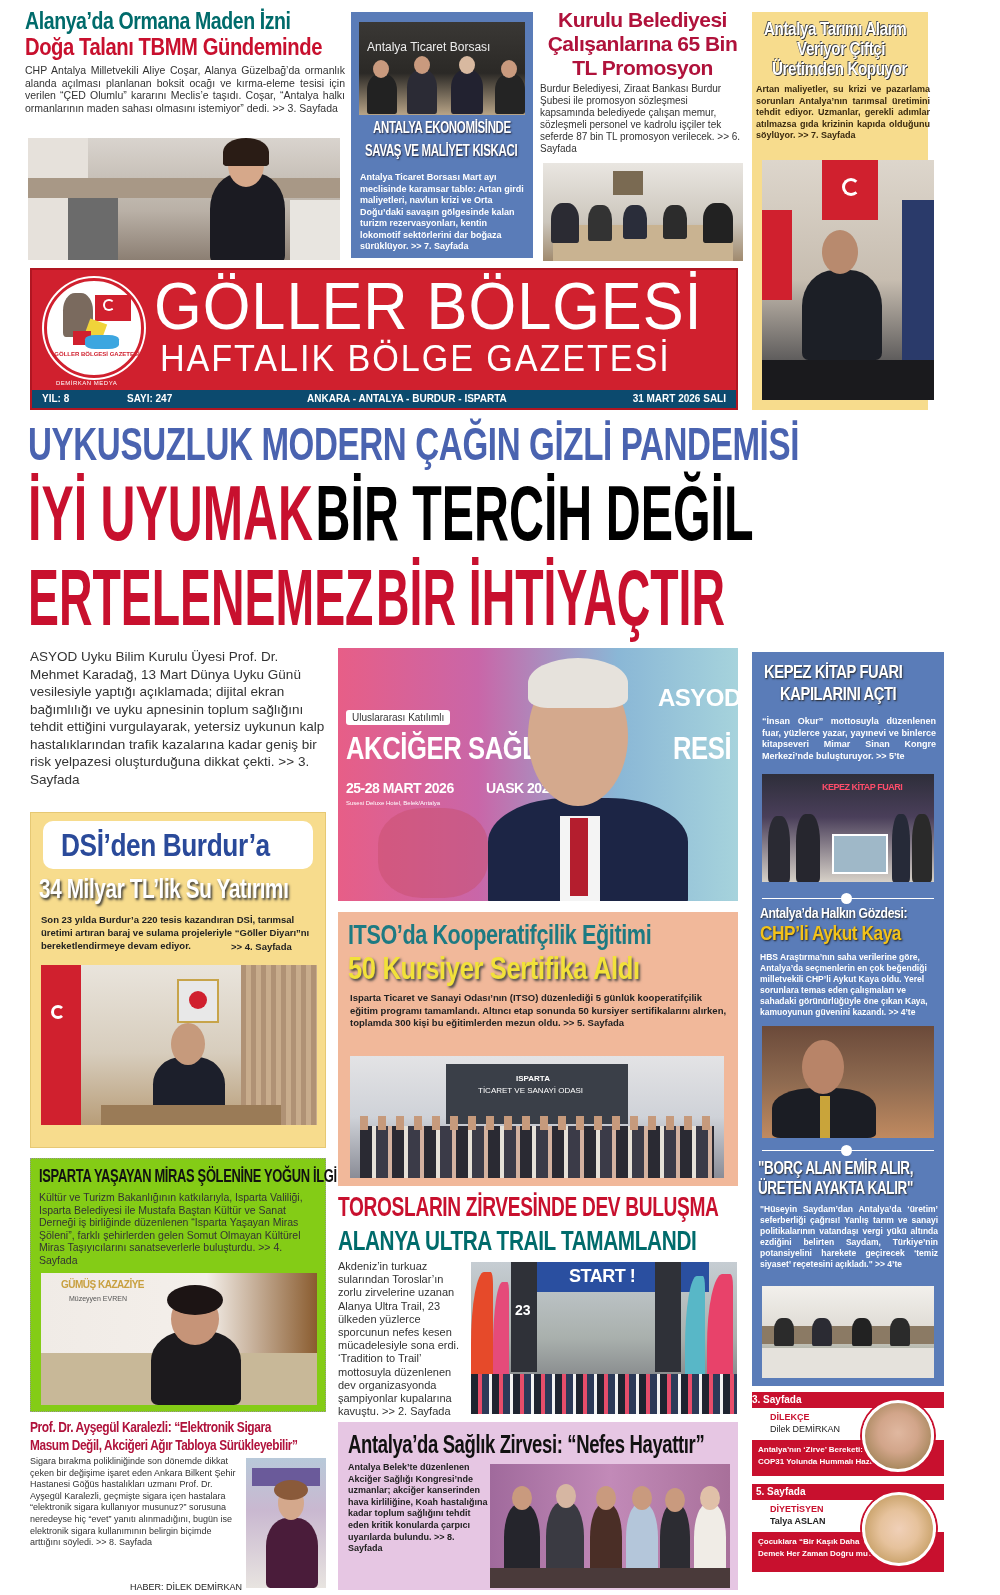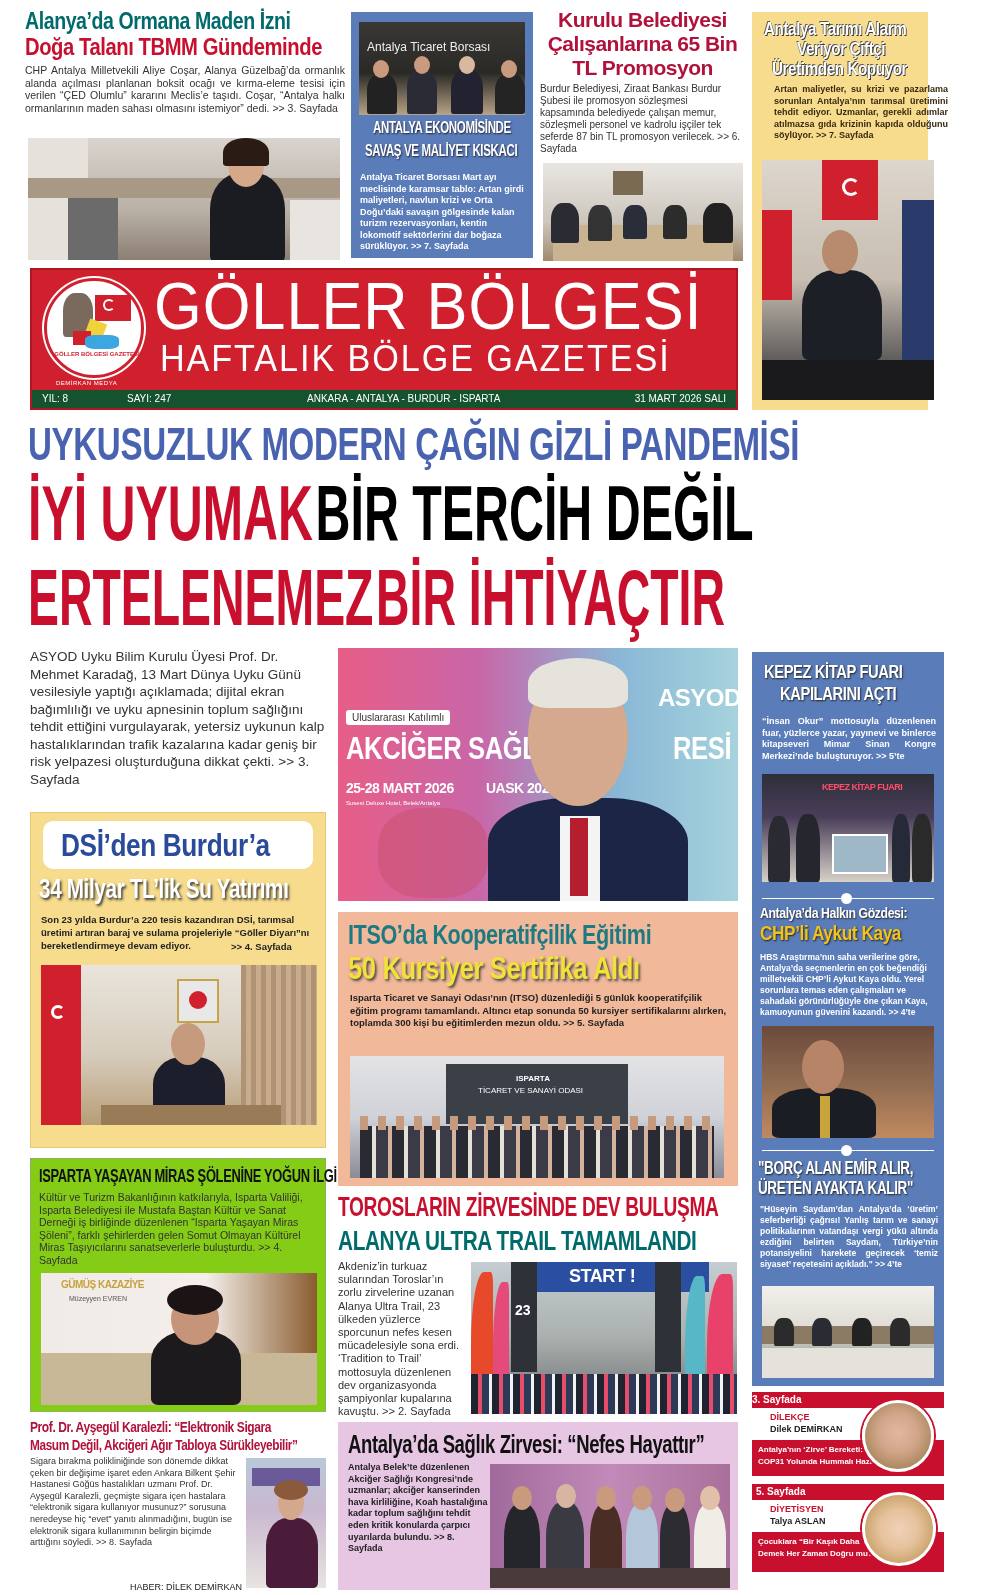--- a/index.html
+++ b/index.html
@@ -66,21 +66,21 @@
     <div class="person" style="left:120px;top:42px;width:24px;height:34px;background:#2c2c2c"></div>
     <div class="person" style="left:160px;top:40px;width:30px;height:40px;background:#222"></div>
     <div style="position:absolute;left:70px;top:8px;width:30px;height:24px;background:#7a6a52"></div>
   </div>
 </div>
 
 <div class="abs box-yellow" style="left:752px;top:12px;width:176px;height:398px">
   <div class="cond" style="position:absolute;left:12px;top:6px;font-size:19px;color:#fff;text-shadow:1px 1px 0 #333,-1px -1px 0 #555;transform:scaleX(0.8)">Antalya Tarımı Alarm</div>
   <div class="cond" style="position:absolute;left:45px;top:26px;font-size:19px;color:#fff;text-shadow:1px 1px 0 #333,-1px -1px 0 #555;transform:scaleX(0.8)">Veriyor Çiftçi</div>
   <div class="cond" style="position:absolute;left:20px;top:46px;font-size:19px;color:#fff;text-shadow:1px 1px 0 #333,-1px -1px 0 #555;transform:scaleX(0.8)">Üretimden Kopuyor</div>
-  <div class="bold-txt" style="position:absolute;left:22px;top:72px;width:174px;font-size:9px;line-height:11.5px;color:#3a2a10;text-align:justify">Artan maliyetler, su krizi ve pazarlama sorunları Antalya’nın tarımsal üretimini tehdit ediyor. Uzmanlar, gerekli adımlar atılmazsa gıda krizinin kapıda olduğunu söylüyor. &gt;&gt; 7. Sayfada</div>
+  <div class="bold-txt" style="position:absolute;left:4px;top:72px;width:174px;font-size:9px;line-height:11.5px;color:#3a2a10;text-align:justify">Artan maliyetler, su krizi ve pazarlama sorunları Antalya’nın tarımsal üretimini tehdit ediyor. Uzmanlar, gerekli adımlar atılmazsa gıda krizinin kapıda olduğunu söylüyor. &gt;&gt; 7. Sayfada</div>
   <div class="photo" style="left:10px;top:148px;width:172px;height:240px;background:linear-gradient(180deg,#ddd6cc 0%,#c7bdb0 50%,#2b2d33 100%)">
     <div style="position:absolute;left:60px;top:0;width:56px;height:60px;background:#d0202e"></div>
     <div style="position:absolute;left:80px;top:18px;width:18px;height:18px;border-radius:50%;border:3px solid #fff;border-right-color:transparent"></div>
     <div style="position:absolute;left:0;top:50px;width:30px;height:90px;background:#d0202e"></div>
     <div style="position:absolute;left:140px;top:40px;width:32px;height:200px;background:#2a3a6a"></div>
     <div class="person" style="left:40px;top:110px;width:80px;height:90px;background:#1c1f26"></div>
     <div class="head" style="left:60px;top:70px;width:36px;height:44px;background:#b88a6e"></div>
     <div style="position:absolute;left:0;top:200px;width:172px;height:40px;background:#1a1a1d"></div>
   </div>
 </div>
@@ -91,21 +91,21 @@
     <div style="position:absolute;left:48px;top:14px;width:36px;height:26px;background:#d0202e"></div>
     <div style="position:absolute;left:56px;top:18px;width:12px;height:12px;border-radius:50%;border:2px solid #fff;border-right-color:transparent"></div>
     <div style="position:absolute;left:40px;top:40px;width:18px;height:16px;background:#f0d33a;transform:rotate(20deg)"></div>
     <div style="position:absolute;left:26px;top:50px;width:18px;height:14px;background:#d0202e"></div>
     <div style="position:absolute;left:38px;top:54px;width:34px;height:14px;background:#3ca6e0;border-radius:30%"></div>
     <div style="position:absolute;left:4px;top:70px;width:92px;text-align:center;font-size:6px;font-weight:bold;color:#d0202e">GÖLLER BÖLGESİ GAZETESİ</div>
   </div>
   <div style="position:absolute;left:24px;top:110px;font-size:6px;color:#fff;letter-spacing:0.5px">DEMİRKAN MEDYA</div>
   <div style="position:absolute;left:122px;top:0px;font-size:66px;line-height:72px;color:#fff;font-family:'Liberation Sans',sans-serif;letter-spacing:1px;transform:scaleX(0.93);transform-origin:left top;white-space:nowrap">GÖLLER BÖLGESİ</div>
   <div style="position:absolute;left:128px;top:70px;font-size:36px;line-height:38px;color:#fff;font-family:'Liberation Sans',sans-serif;letter-spacing:2px;transform:scaleX(0.95);transform-origin:left top;white-space:nowrap">HAFTALIK BÖLGE GAZETESİ</div>
-  <div style="position:absolute;left:0;bottom:0;width:704px;height:18px;background:#14532d;color:#fff;font-size:10px;font-weight:normal;line-height:18px">
+  <div style="position:absolute;left:0;bottom:0;width:704px;height:18px;background:#0c4a6e;color:#fff;font-size:10px;font-weight:bold;line-height:18px">
     <span style="position:absolute;left:10px">YIL: 8</span>
     <span style="position:absolute;left:95px">SAYI: 247</span>
     <span style="position:absolute;left:275px">ANKARA - ANTALYA - BURDUR - ISPARTA</span>
     <span style="position:absolute;right:10px">31 MART 2026 SALI</span>
   </div>
 </div>
 
 <div class="abs" style="left:28px;top:418px;width:920px;height:220px">
   <div class="cond" style="position:absolute;left:0;top:0;font-size:46px;line-height:52px;color:#4a63b0;transform:scaleX(0.72)">UYKUSUZLUK MODERN ÇAĞIN GİZLİ PANDEMİSİ</div>
   <div style="position:absolute;left:0;top:54px;white-space:nowrap;transform:scaleX(0.62);transform-origin:left top">
@@ -180,21 +180,21 @@
       <div class="person" style="left:90px;top:32px;width:20px;height:28px;background:#222"></div>
       <div class="person" style="left:128px;top:32px;width:20px;height:28px;background:#2b2b2b"></div>
       <div style="position:absolute;left:0;top:62px;width:172px;height:30px;background:#e5e2dc"></div>
     </div>
   </div>
 </div>
 
 <div class="abs" style="left:752px;top:1392px;width:192px;height:90px">
   <div style="position:absolute;left:0;top:0;width:192px;height:16px;background:#c8102e;color:#fff;font-size:10px;font-weight:bold;padding-left:0;line-height:16px">3. Sayfada</div>
   <div style="position:absolute;left:18px;top:20px;font-size:9px;font-weight:bold;color:#c8102e">DİLEKÇE</div>
-  <div style="position:absolute;left:18px;top:32px;font-size:9px;font-weight:bold;color:#222">Dilek DEMİRKAN</div>
+  <div style="position:absolute;left:18px;top:32px;font-size:9px;font-weight:normal;color:#222">Dilek DEMİRKAN</div>
   <div style="position:absolute;left:0;top:48px;width:192px;height:36px;background:#c8102e;color:#fff;font-size:8px;font-weight:bold;padding:4px 60px 0 6px;line-height:12px">Antalya’nın ‘Zirve’ Bereketi: COP31 Yolunda Hummalı Hazırlık</div>
   <div style="position:absolute;left:110px;top:8px;width:72px;height:72px;border-radius:50%;background:radial-gradient(circle at 50% 45%,#e0b8a0 0%,#d2a58a 40%,#a8885e 75%);border:3px solid #fff;box-shadow:0 0 0 2px #c8102e"></div>
 </div>
 
 <div class="abs" style="left:752px;top:1484px;width:192px;height:106px">
   <div style="position:absolute;left:0;top:0;width:192px;height:16px;background:#c8102e;color:#fff;font-size:10px;font-weight:bold;padding-left:4px;line-height:16px">5. Sayfada</div>
   <div style="position:absolute;left:18px;top:20px;font-size:9px;font-weight:bold;color:#c8102e">DİYETİSYEN</div>
   <div style="position:absolute;left:18px;top:32px;font-size:9px;font-weight:bold;color:#222">Talya ASLAN</div>
   <div style="position:absolute;left:0;top:48px;width:192px;height:40px;background:#c8102e;color:#fff;font-size:8px;font-weight:bold;padding:4px 62px 0 6px;line-height:12px">Çocuklara “Bir Kaşık Daha Ye” Demek Her Zaman Doğru mu?</div>
   <div style="position:absolute;left:110px;top:8px;width:74px;height:74px;border-radius:50%;background:radial-gradient(circle at 50% 50%,#f0d0b8 0%,#e6c29c 40%,#c9a26a 75%);border:3px solid #fff;box-shadow:0 0 0 2px #c8102e"></div>

